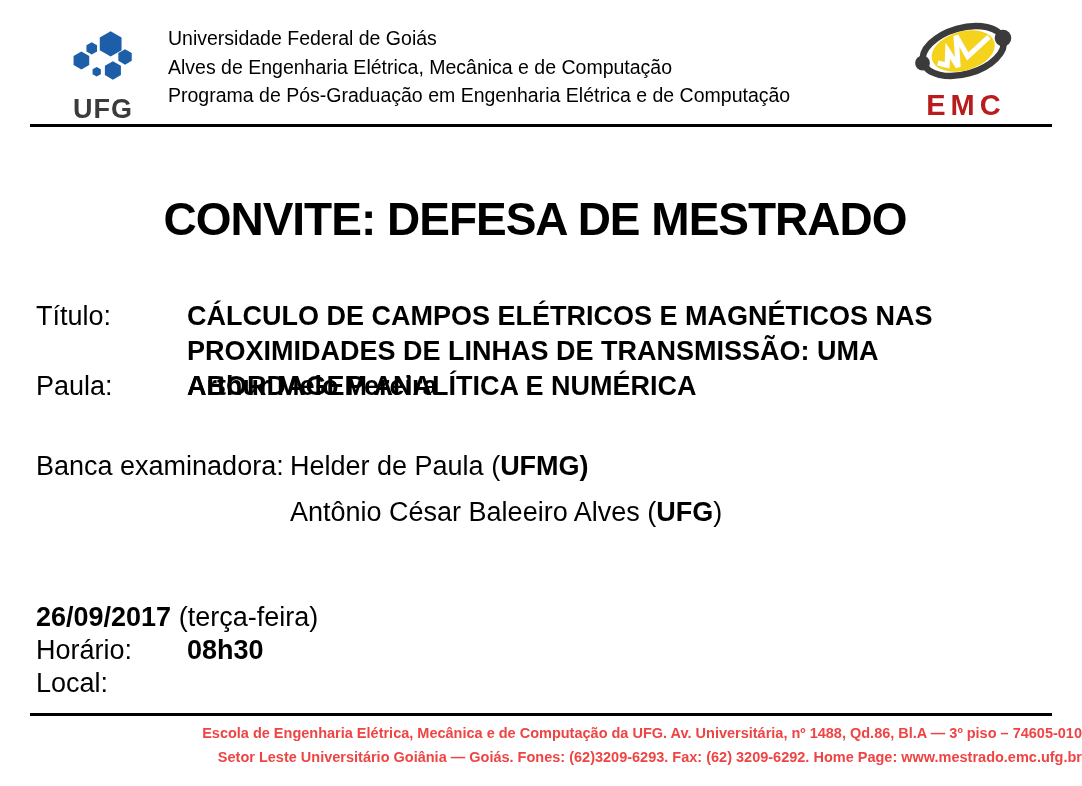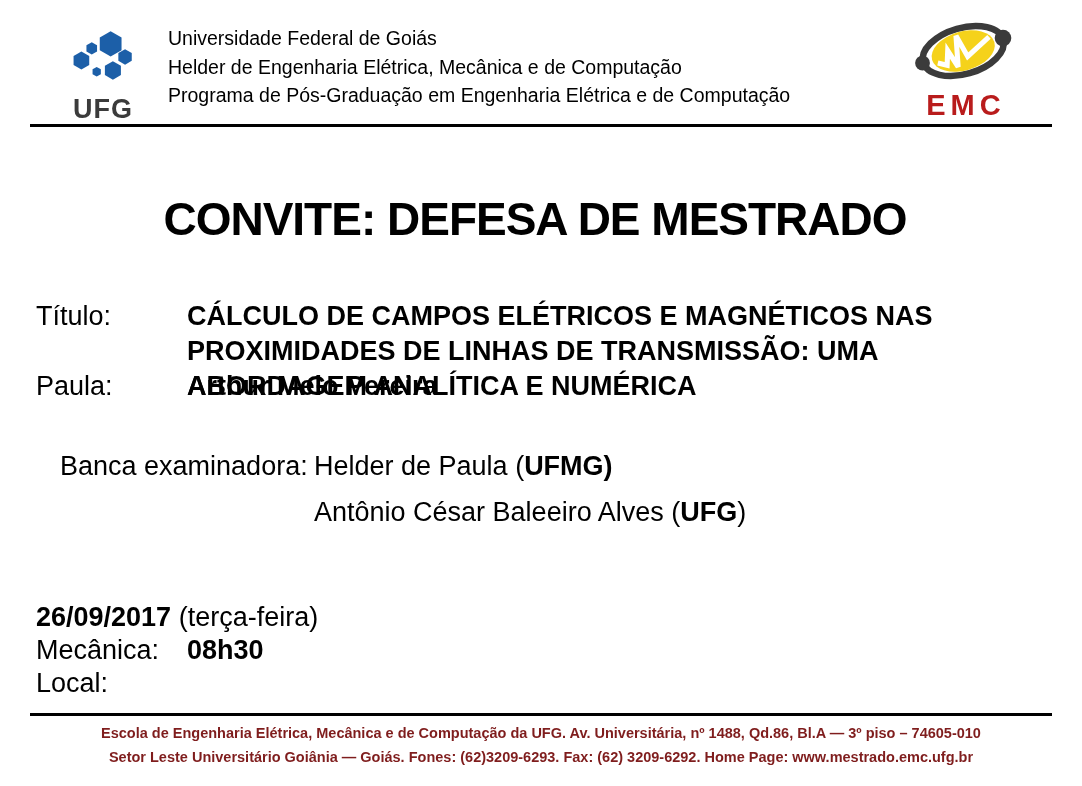--- a/index.html
+++ b/index.html
@@ -51,38 +51,38 @@
 
   
   .section { position: absolute; left: 36px; right: 36px; font-size: 27px; }
   .sec-titulo { top: 299px; }
   .sec-aluno  { top: 369px; }
   .sec-banca  { top: 443px; }
   .sec-sched  { top: 601px; }
 
   .frow { display: flex; align-items: flex-start; }
   .flabel { flex: 0 0 151px; line-height: 35px; font-weight: normal; }
-  .flabel-wide { flex: 0 0 254px; line-height: 46px; margin-left: 24px; }
+  .flabel-wide { flex: 0 0 254px; line-height: 46px; }
   .fvalue { font-weight: bold; line-height: 35px; max-width: 805px; }
   .banca-list { line-height: 46px; font-weight: normal; }
   .banca-line .b { font-weight: bold; }
   .sched-row { display: flex; line-height: 33px; }
   .sched-row .flabel { line-height: 33px; }
   .sched-row .b { font-weight: bold; }
   .sched-row .r { font-weight: normal; }
 
   
   .rule-bottom {
     position: absolute; left: 30px; right: 30px; top: 713px;
     height: 2.5px; background: #000;
   }
   .footer {
     position: absolute; left: 0; right: 0; top: 721px;
-    text-align: center; font-size: 14.5px; font-weight: bold;
-    line-height: 24px; white-space: nowrap; color: #7f1d1d;
+    text-align: right; font-size: 14.5px; font-weight: bold;
+    line-height: 24px; white-space: nowrap; color: #ef4444;
   }
 </style>
 </head>
 <body>
 
 <div class="page">
 
   <div class="ufg-logo">
     <span>
       <svg width="110" height="72" viewBox="0 0 110 80" aria-hidden="true">
@@ -94,21 +94,21 @@
           <polygon points="66,45.7 74.9,50.85 74.9,61.15 66,66.3 57.1,61.15 57.1,50.85"></polygon>
           <polygon points="79.5,32.4 86.95,36.7 86.95,45.3 79.5,49.6 72.05,45.3 72.05,36.7"></polygon>
         </g>
       </svg>
     </span>
     <div class="wordmark">UFG</div>
   </div>
 
   <div class="org-block">
     <div>Universidade Federal de Goiás</div>
-    <div>Helder de Engenharia Elétrica, Mecânica e de Computação</div>
+    <div>Alves de Engenharia Elétrica, Mecânica e de Computação</div>
     <div>Programa de Pós-Graduação em Engenharia Elétrica e de Computação</div>
   </div>
 
   <div class="emc-logo">
     <span>
       <svg width="114" height="74" viewBox="0 0 120 80" aria-hidden="true">
         <g transform="rotate(-16 57 40)">
           <ellipse cx="57" cy="40" rx="45" ry="25" fill="none" stroke="#3b3b3b" stroke-width="7"></ellipse>
         </g>
         <circle cx="13" cy="53" r="8" fill="#3b3b3b"></circle>
@@ -148,21 +148,21 @@
         <div class="banca-line"><span>Antônio César Baleeiro Alves (</span><span class="b">UFG</span><span>)</span></div>
       </div>
     </div>
   </div>
 
   <div class="section sec-sched">
     <div class="sched-row">
       <div><span class="b">26/09/2017</span><span class="r"> (terça-feira)</span></div>
     </div>
     <div class="sched-row">
-      <div class="flabel">Mecânica:</div>
+      <div class="flabel">Horário:</div>
       <div><span class="b">08h30</span><span class="r"></span></div>
     </div>
     <div class="sched-row">
       <div class="flabel">Local:</div>
     </div>
   </div>
 
   <div class="rule-bottom"></div>
   <div class="footer">
     <div>Escola de Engenharia Elétrica, Mecânica e de Computação da UFG. Av. Universitária, nº 1488, Qd.86, Bl.A — 3º piso – 74605-010</div>

